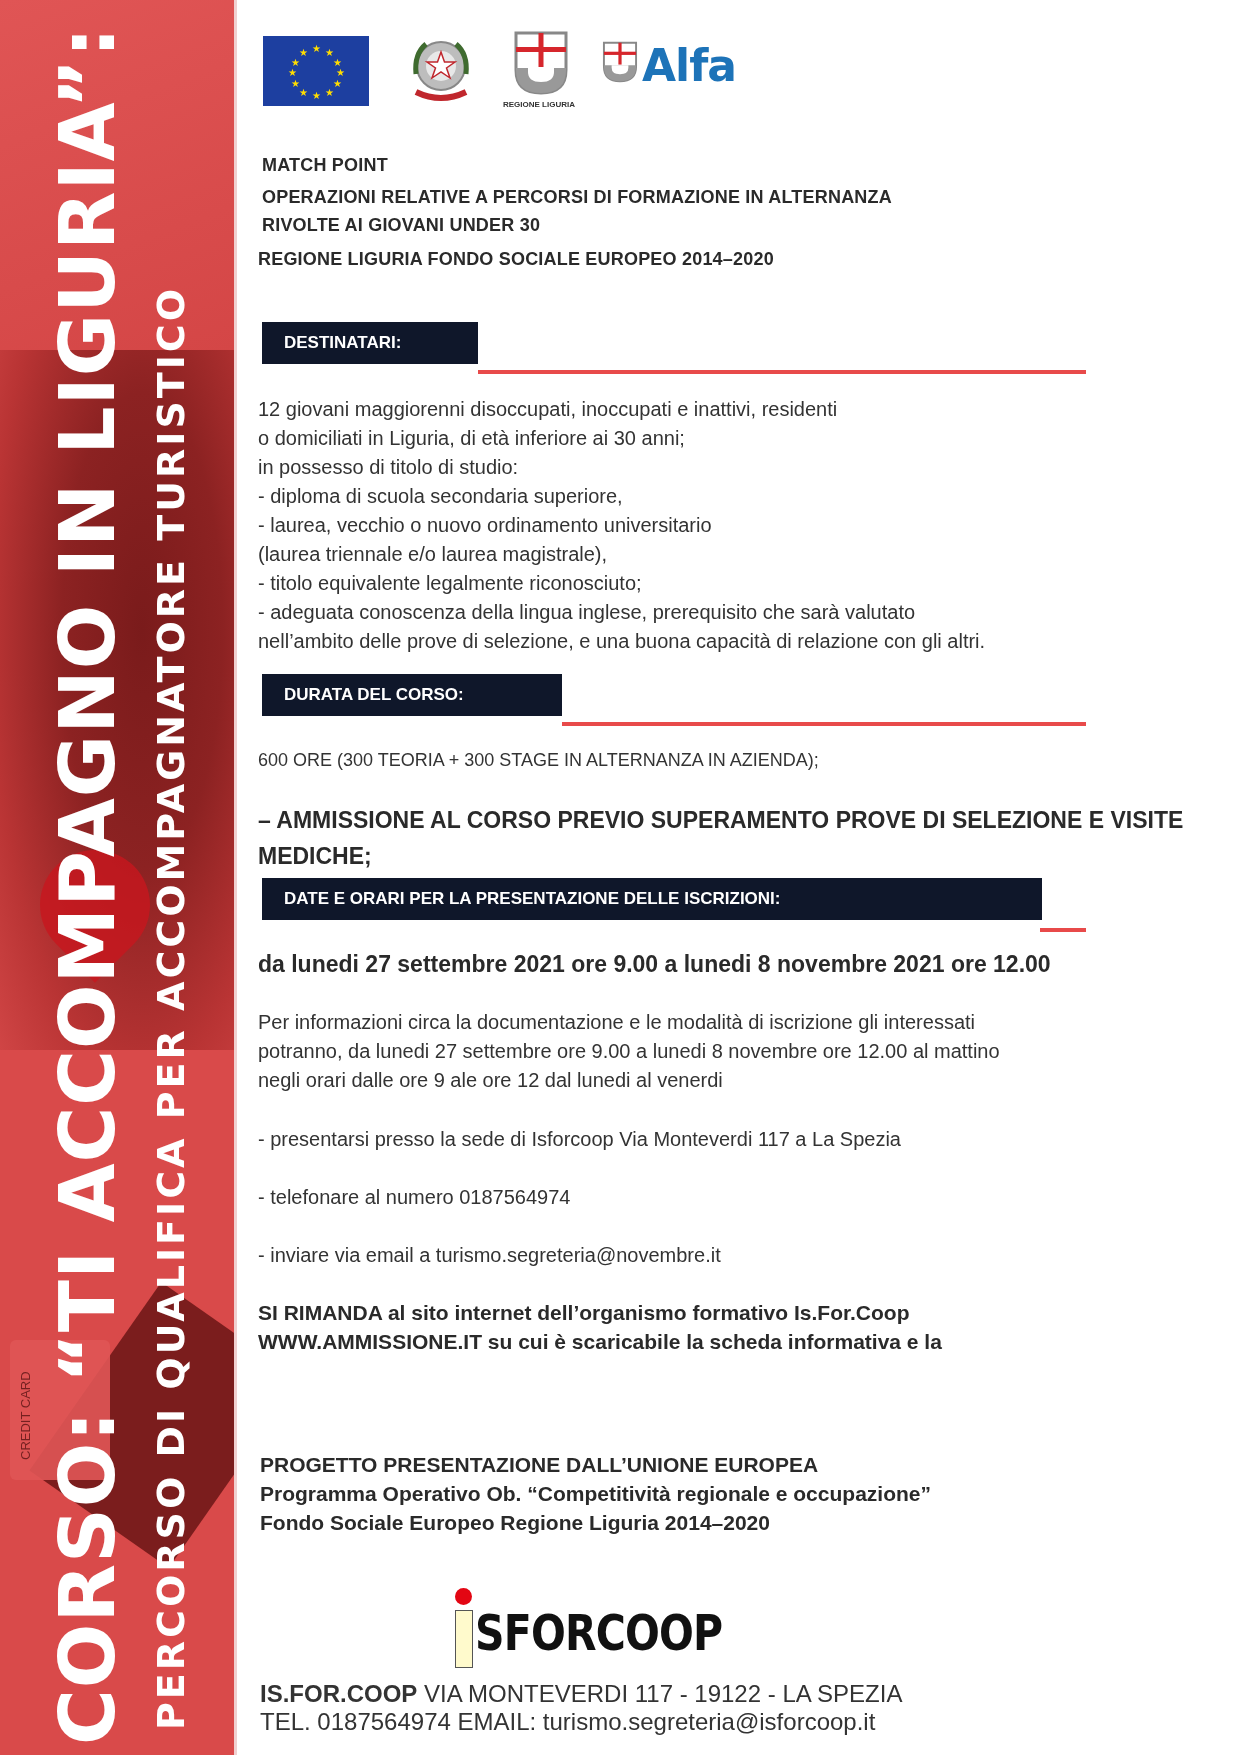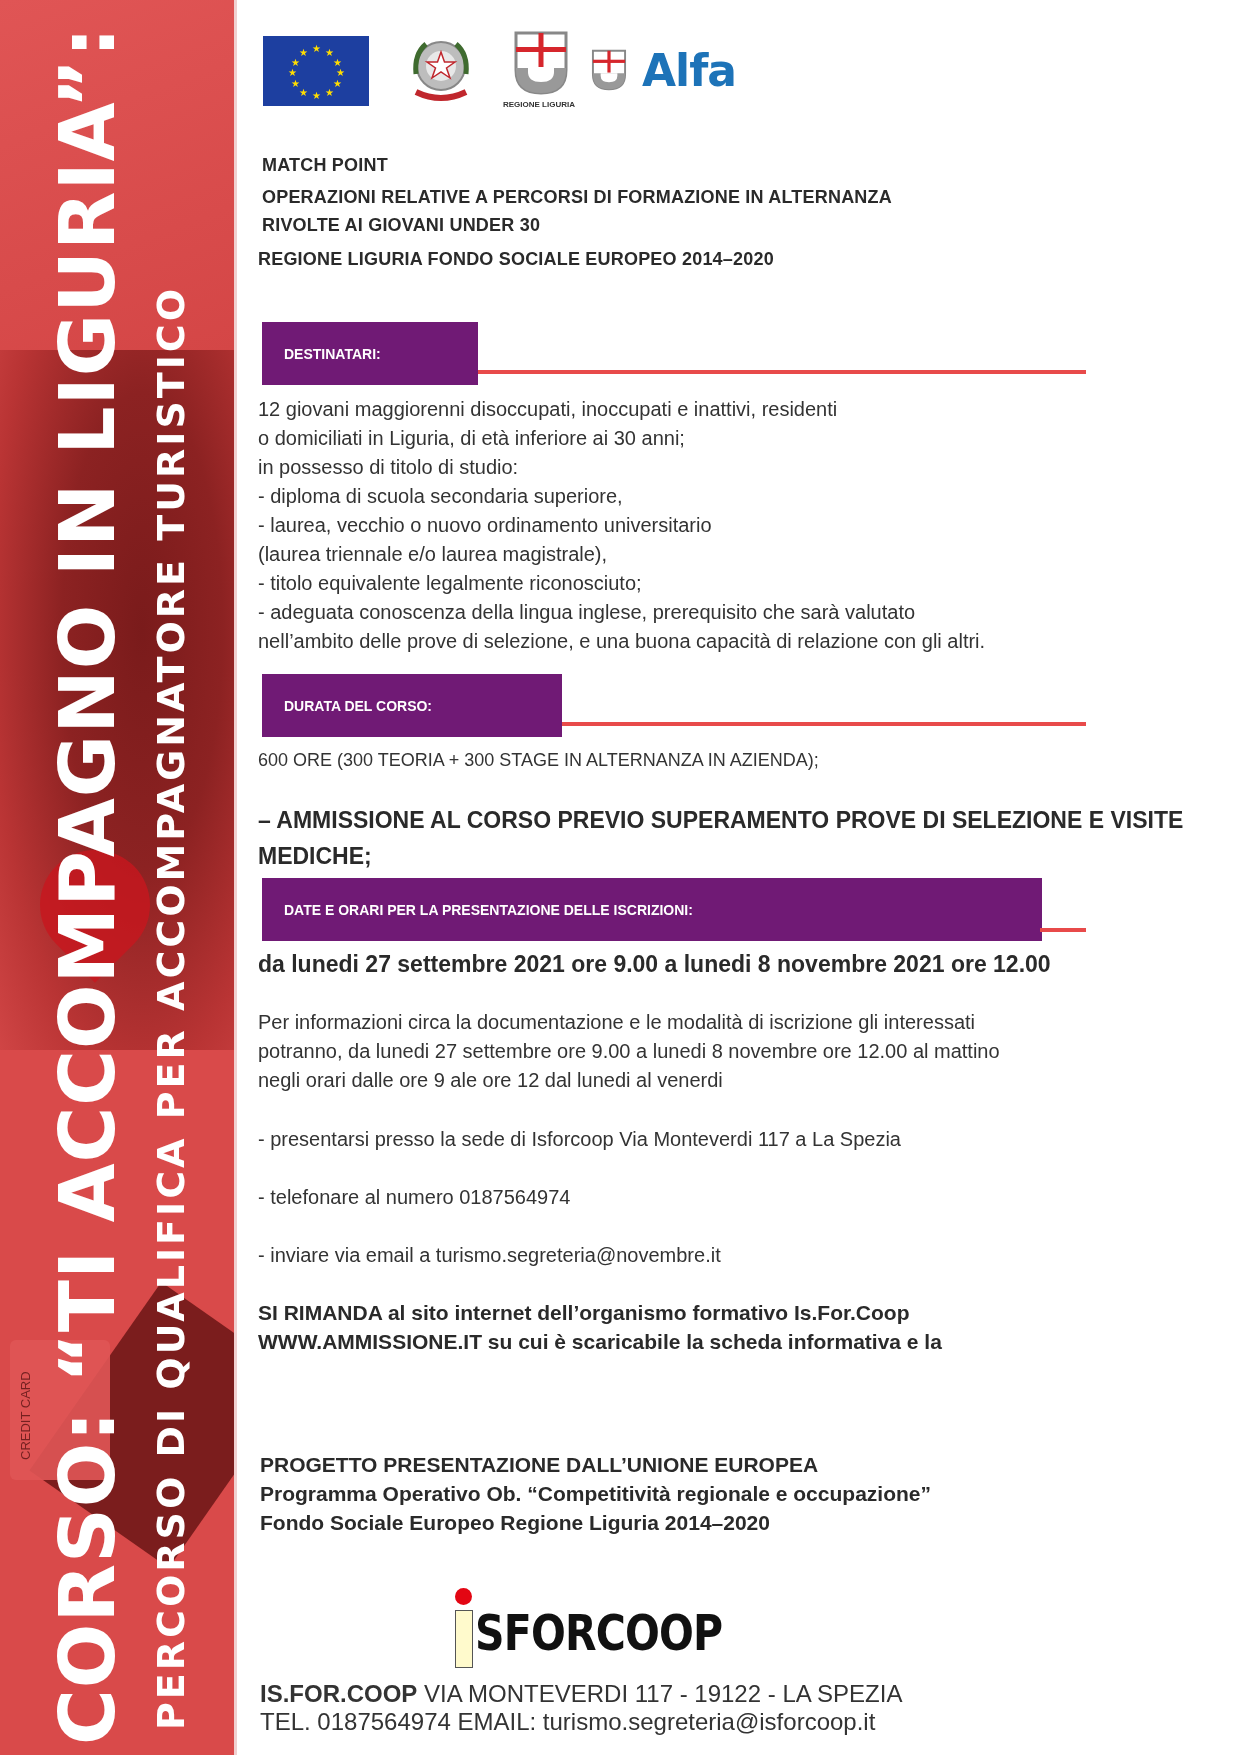--- a/index.html
+++ b/index.html
@@ -14,25 +14,25 @@
   .sidebar .divider{position:absolute;right:0;top:0;width:3px;height:1755px;background:#f0d0d0;}
   .vtitle{position:absolute;left:50px;top:1745px;transform:rotate(-90deg);transform-origin:left top;white-space:nowrap;color:#fff;font-weight:bold;font-size:76px;letter-spacing:1px;line-height:1;font-family:"DejaVu Sans",sans-serif;}
   .vsub{position:absolute;left:152px;top:1730px;transform:rotate(-90deg);transform-origin:left top;white-space:nowrap;color:#fff;font-weight:bold;font-size:38px;letter-spacing:3px;line-height:1;font-family:"DejaVu Sans",sans-serif;}
 
   .logos{position:absolute;left:263px;top:34px;height:80px;}
   .eu{position:absolute;left:0;top:2px;width:106px;height:70px;background:#1d3fa0;}
   .eu span{position:absolute;color:#ffdd00;font-size:10px;line-height:1;}
   .emblem{position:absolute;left:145px;top:0;width:66px;height:72px;}
   .liguria{position:absolute;left:250px;top:-4px;width:80px;height:80px;}
   .liguria .lbl{position:absolute;left:-10px;top:70px;font-size:8px;font-weight:bold;color:#333;white-space:nowrap;}
-  .alfa{position:absolute;left:328px;top:6px;height:60px;display:flex;align-items:center;gap:15px;}
+  .alfa{position:absolute;left:339px;top:6px;height:60px;display:flex;gap:4px;}
   .alfa .txt{font-size:44px;font-weight:bold;color:#1d73b8;font-family:"DejaVu Sans",sans-serif;letter-spacing:-1px;}
 
   .hdr{position:absolute;left:262px;font-weight:bold;font-size:18px;color:#2a2a2a;letter-spacing:.2px;}
-  .sec-box{position:absolute;left:262px;height:63px;background:#701a75;color:#fff;font-weight:bold;font-size:14px;display:flex;align-items:center;padding:0 22px 0 22px;box-sizing:border-box;}
+  .sec-box{position:absolute;left:262px;height:42px;background:#0f172a;color:#fff;font-weight:bold;font-size:17px;display:flex;align-items:center;padding:0 22px 0 22px;box-sizing:border-box;}
   .sec-line{position:absolute;height:4px;background:#e84a4a;}
   .body{position:absolute;left:258px;font-size:20px;line-height:29px;color:#333;white-space:pre-line;}
   .bold{font-weight:bold;color:#2a2a2a;}
   .isf{position:absolute;left:455px;top:1588px;width:260px;height:90px;}
   .isf .dot{position:absolute;left:0;top:0;width:17px;height:17px;border-radius:50%;background:#e30613;}
   .isf .bar{position:absolute;left:0;top:22px;width:16px;height:56px;background:#fffacc;border:1px solid #555;}
   .isf .word{position:absolute;left:20px;top:16px;font-weight:bold;font-size:50px;color:#111;letter-spacing:-1px;font-family:"DejaVu Sans",sans-serif;transform:scaleX(.82);transform-origin:left center;}
   .foot{position:absolute;left:260px;font-size:24px;color:#333;white-space:nowrap;}
 </style>
 </head>

